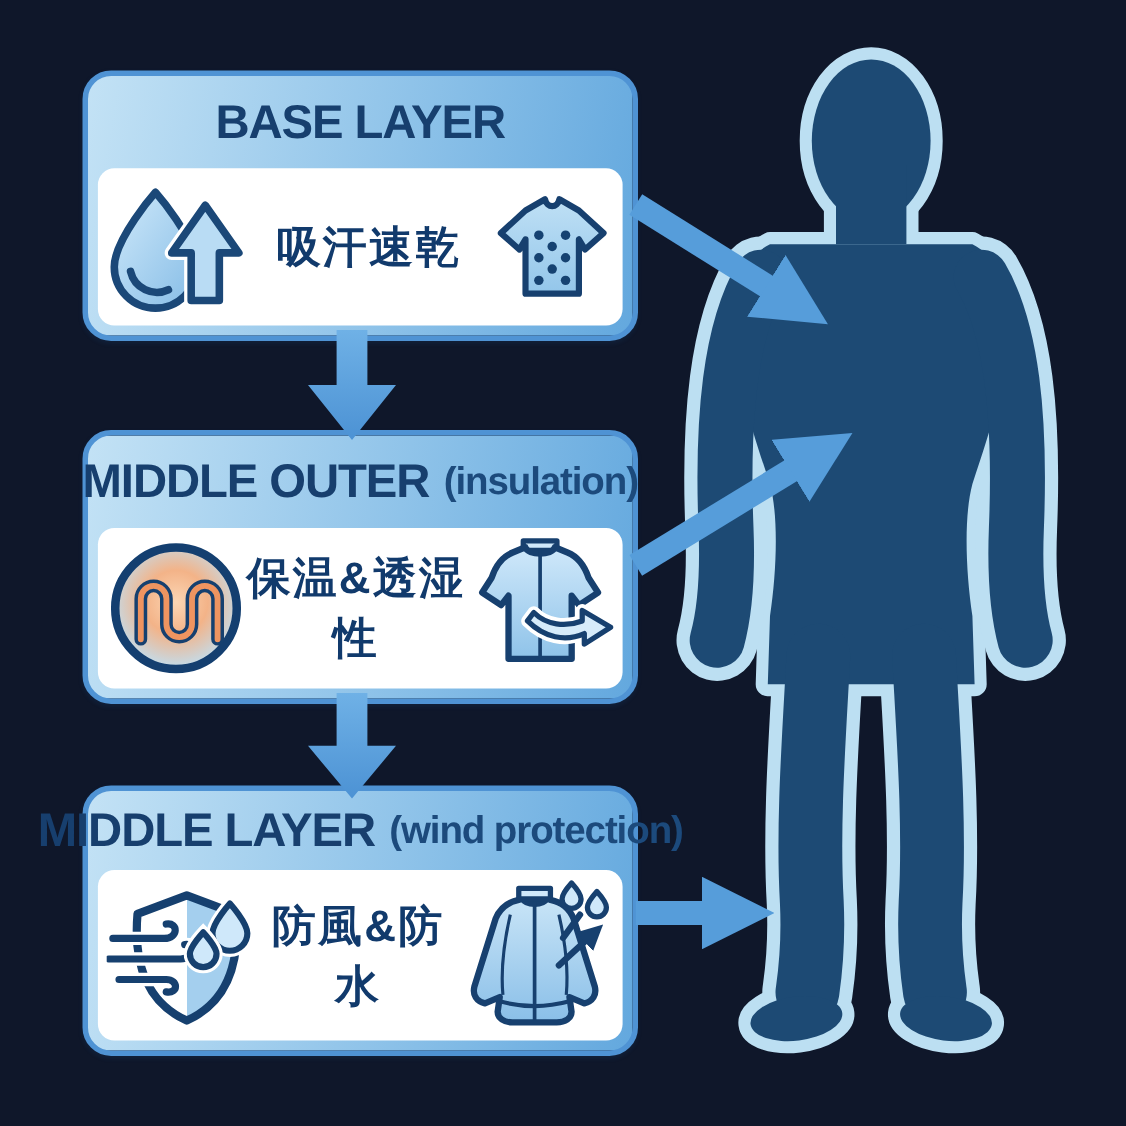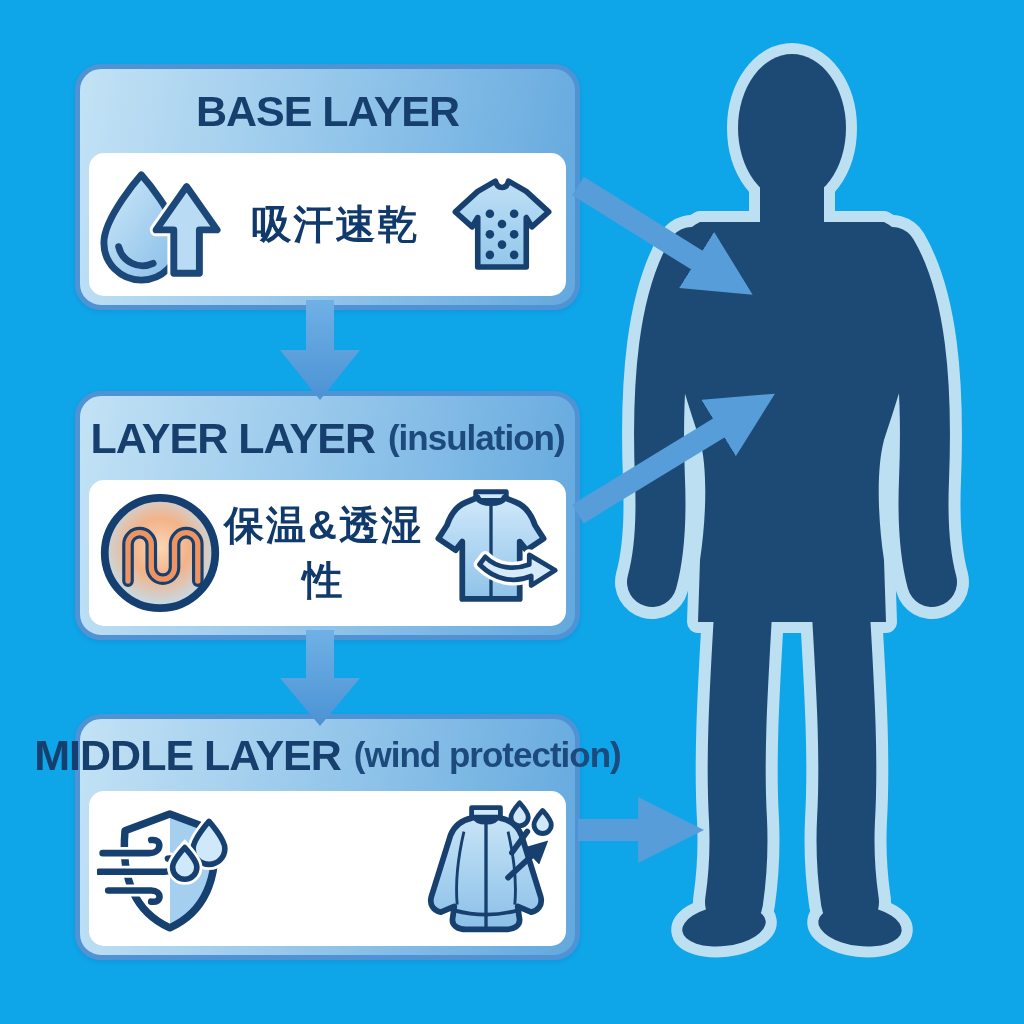--- a/index.html
+++ b/index.html
@@ -1,17 +1,17 @@
 <!DOCTYPE html>
 <html><head>
 <meta charset="utf-8">
 <style>
   html,body{margin:0;padding:0;background:#ffffff;}
   body{font-family:"Liberation Sans","DejaVu Sans",sans-serif;}
-  .stage{position:relative;width:1024px;height:1024px;background:#0ea5e9;overflow:hidden;}
+  .stage{position:relative;width:1024px;height:1024px;background:#0f172a;overflow:hidden;}
 
   
   .layer-box{
     position:absolute;left:75px;width:505px;
     border:5px solid #4f93d4;border-radius:26px;box-sizing:border-box;
     background:linear-gradient(100deg,#c3e2f5 0%,#8fc3e9 55%,#63a8de 100%);
     box-shadow:0 2px 4px rgba(30,80,140,.15);
   }
   #box-base{top:64px;height:246px;}
   #box-middle{top:391px;height:249px;}
@@ -81,21 +81,21 @@
           <circle cx="60" cy="81" r="4.6"></circle>
           <circle cx="47" cy="92" r="4.6"></circle>
             <circle cx="73" cy="92" r="4.6"></circle>
         </g>
       </svg>
     </div>
   </div>
 
   <div class="layer-box" id="box-middle">
     <div class="box-header">
-      <span class="box-title">LAYER LAYER</span>
+      <span class="box-title">MIDDLE OUTER</span>
       <span class="box-subtitle">(insulation)</span>
     </div>
     <div class="box-panel">
       <svg class="panel-icon" width="126" height="126" viewBox="0 0 130 130">
         <defs>
           <radialGradient id="gCoil" cx="0.5" cy="0.45" r="0.75">
             <stop offset="0" stop-color="#fbd6b4"></stop>
             <stop offset="0.35" stop-color="#f3b388"></stop>
             <stop offset="0.75" stop-color="#bfe0f4"></stop>
             <stop offset="1" stop-color="#a5d1ee"></stop>
@@ -144,20 +144,21 @@
         <g fill="none" stroke="#16406f" stroke-width="7" stroke-linecap="round">
           <path d="M6 58 L56 58 C70 58 70 42 58 44"></path>
           <path d="M2 78 L72 78 C86 78 88 62 76 64"></path>
           <path d="M12 98 L58 98 C70 98 70 112 58 110"></path>
         </g>
         <path d="M120 24 C120 24 137 43 137 53 A17 17 0 0 1 103 53 C103 43 120 24 120 24 Z" fill="#ffffff" stroke="#ffffff" stroke-width="12"></path>
         <path d="M120 24 C120 24 137 43 137 53 A17 17 0 0 1 103 53 C103 43 120 24 120 24 Z" fill="#cfe8fa" stroke="#16406f" stroke-width="6" stroke-linejoin="round"></path>
         <path d="M94 52 C94 52 107 66 107 73 A13 13 0 0 1 81 73 C81 66 94 52 94 52 Z" fill="#ffffff" stroke="#ffffff" stroke-width="12"></path>
         <path d="M94 52 C94 52 107 66 107 73 A13 13 0 0 1 81 73 C81 66 94 52 94 52 Z" fill="#cfe8fa" stroke="#16406f" stroke-width="6" stroke-linejoin="round"></path>
       </svg>
+      <div class="feature-text">防風&amp;防水</div>
       <svg class="panel-icon" width="144" height="144" viewBox="0 0 150 150">
         <defs>
           <linearGradient id="gJacket" x1="0" y1="0" x2="0" y2="1">
             <stop offset="0" stop-color="#c9e5f7"></stop>
               <stop offset="1" stop-color="#8abfe8"></stop>
           </linearGradient>
           <marker id="mNavy" viewBox="0 0 10 10" refX="1" refY="5" markerWidth="4" markerHeight="4" orient="auto">
             <path d="M0 0 L10 5 L0 10 Z" fill="#17406f"></path>
           </marker>
         </defs>

